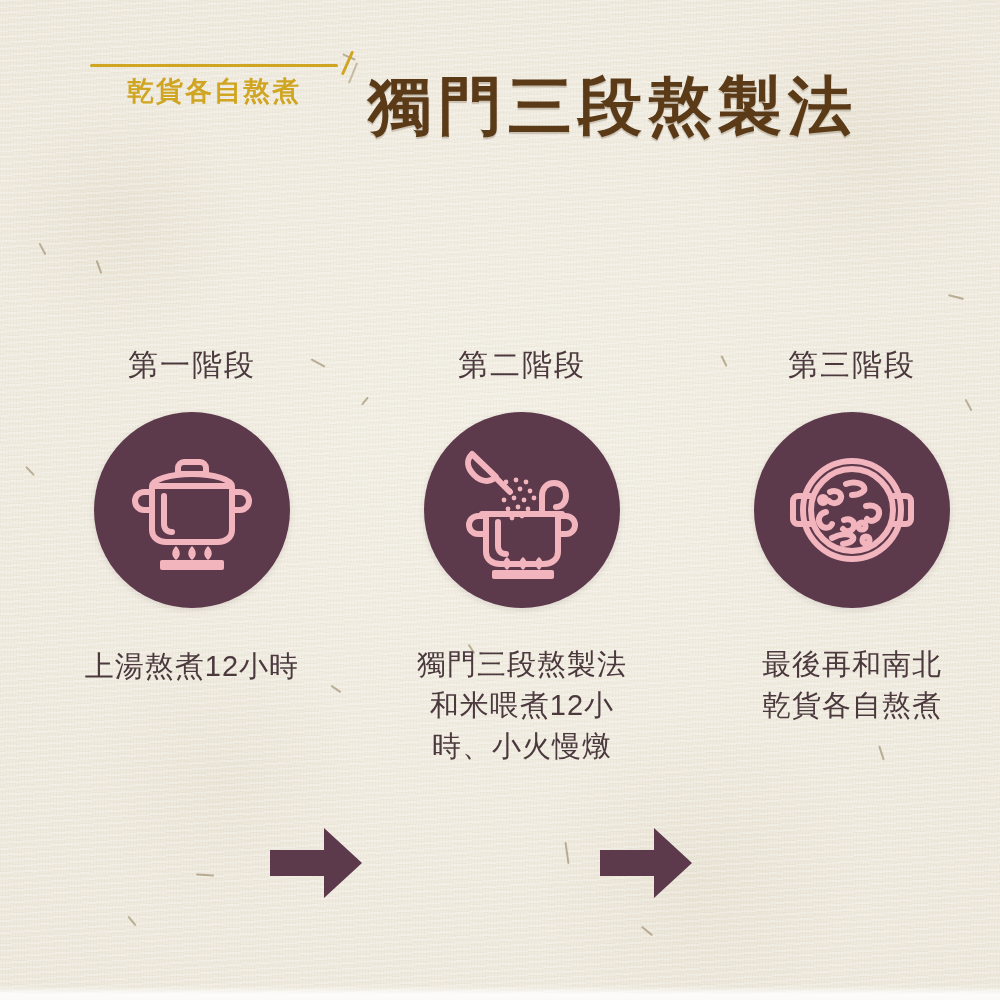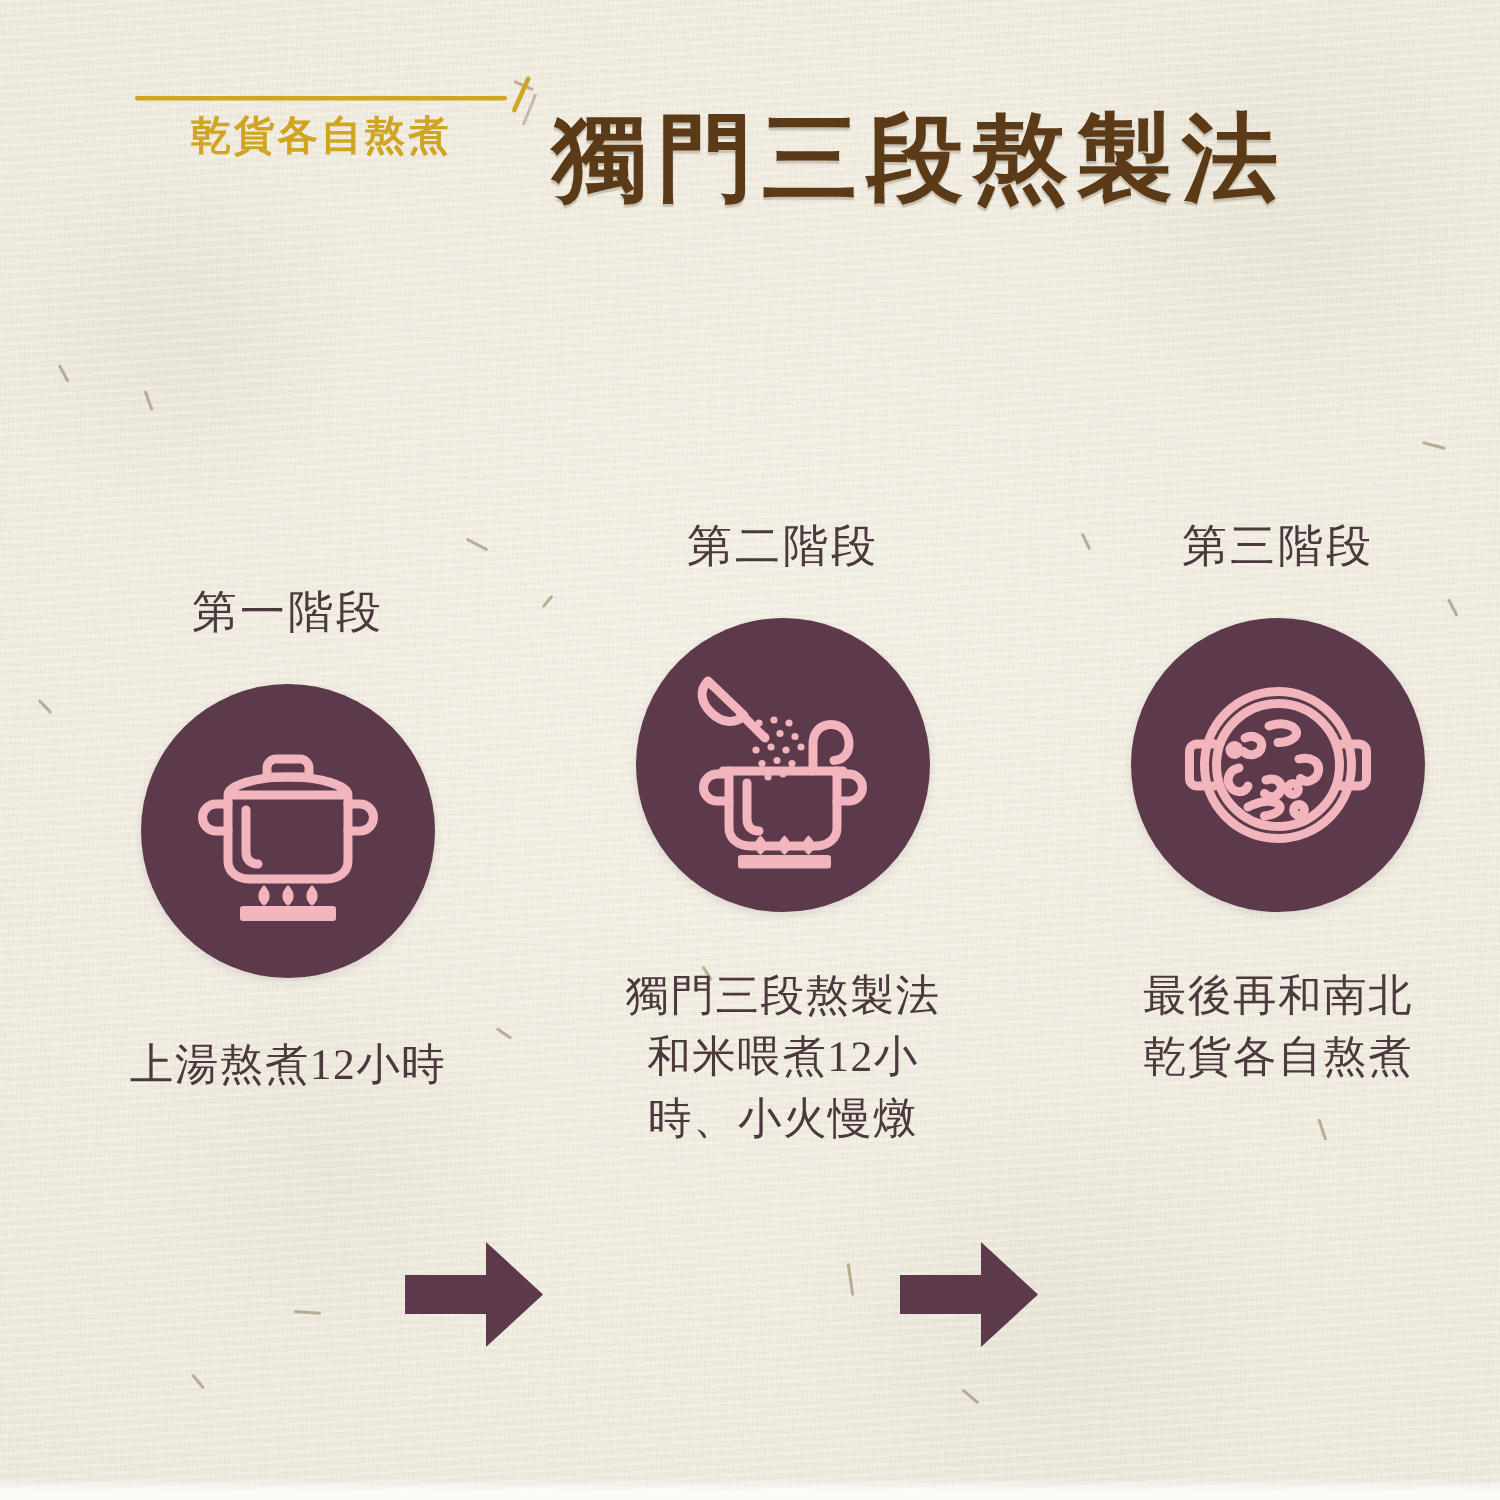--- a/index.html
+++ b/index.html
@@ -64,37 +64,37 @@
     white-space:nowrap;
   }
   .title-tick{
     position:absolute;left:352px;top:62px;width:2px;height:22px;background:#9a8c6a;
     opacity:.5;transform:rotate(22deg);
   }
 
   
   .steps{position:absolute;left:0;top:348px;width:1000px;height:480px;}
   .step{position:absolute;top:0;width:300px;text-align:center;}
-  .step.s1{left:42px;margin-top:44px;}
+  .step.s1{left:42px;}
   .step.s2{left:372px;}
   .step.s3{left:702px;}
   .step-label{
     font-size:30px;color:#4b393e;letter-spacing:2px;line-height:1.1;height:40px;
     font-family:"DejaVu Sans","Liberation Sans",sans-serif;
   }
   .circle{
     width:196px;height:196px;border-radius:50%;
     background:#5c394b;margin:24px auto 0 auto;
     display:flex;align-items:center;justify-content:center;
     box-shadow:0 2px 6px rgba(70,40,55,.12);
   }
   .circle svg{display:block;}
   .caption{
     margin-top:36px;font-size:29px;color:#4b393e;line-height:1.42;letter-spacing:1px;
-    font-family:Liberation Serif, serif;
+    font-family:Liberation Sans, sans-serif;
     white-space:pre-line;
   }
   .step.s1 .caption{margin-top:38px;}
 
   
   .arrow{position:absolute;top:472px;width:92px;height:86px;}
   .arrow.a1{left:270px;}
   .arrow.a2{left:600px;}
 </style>
 </head>

